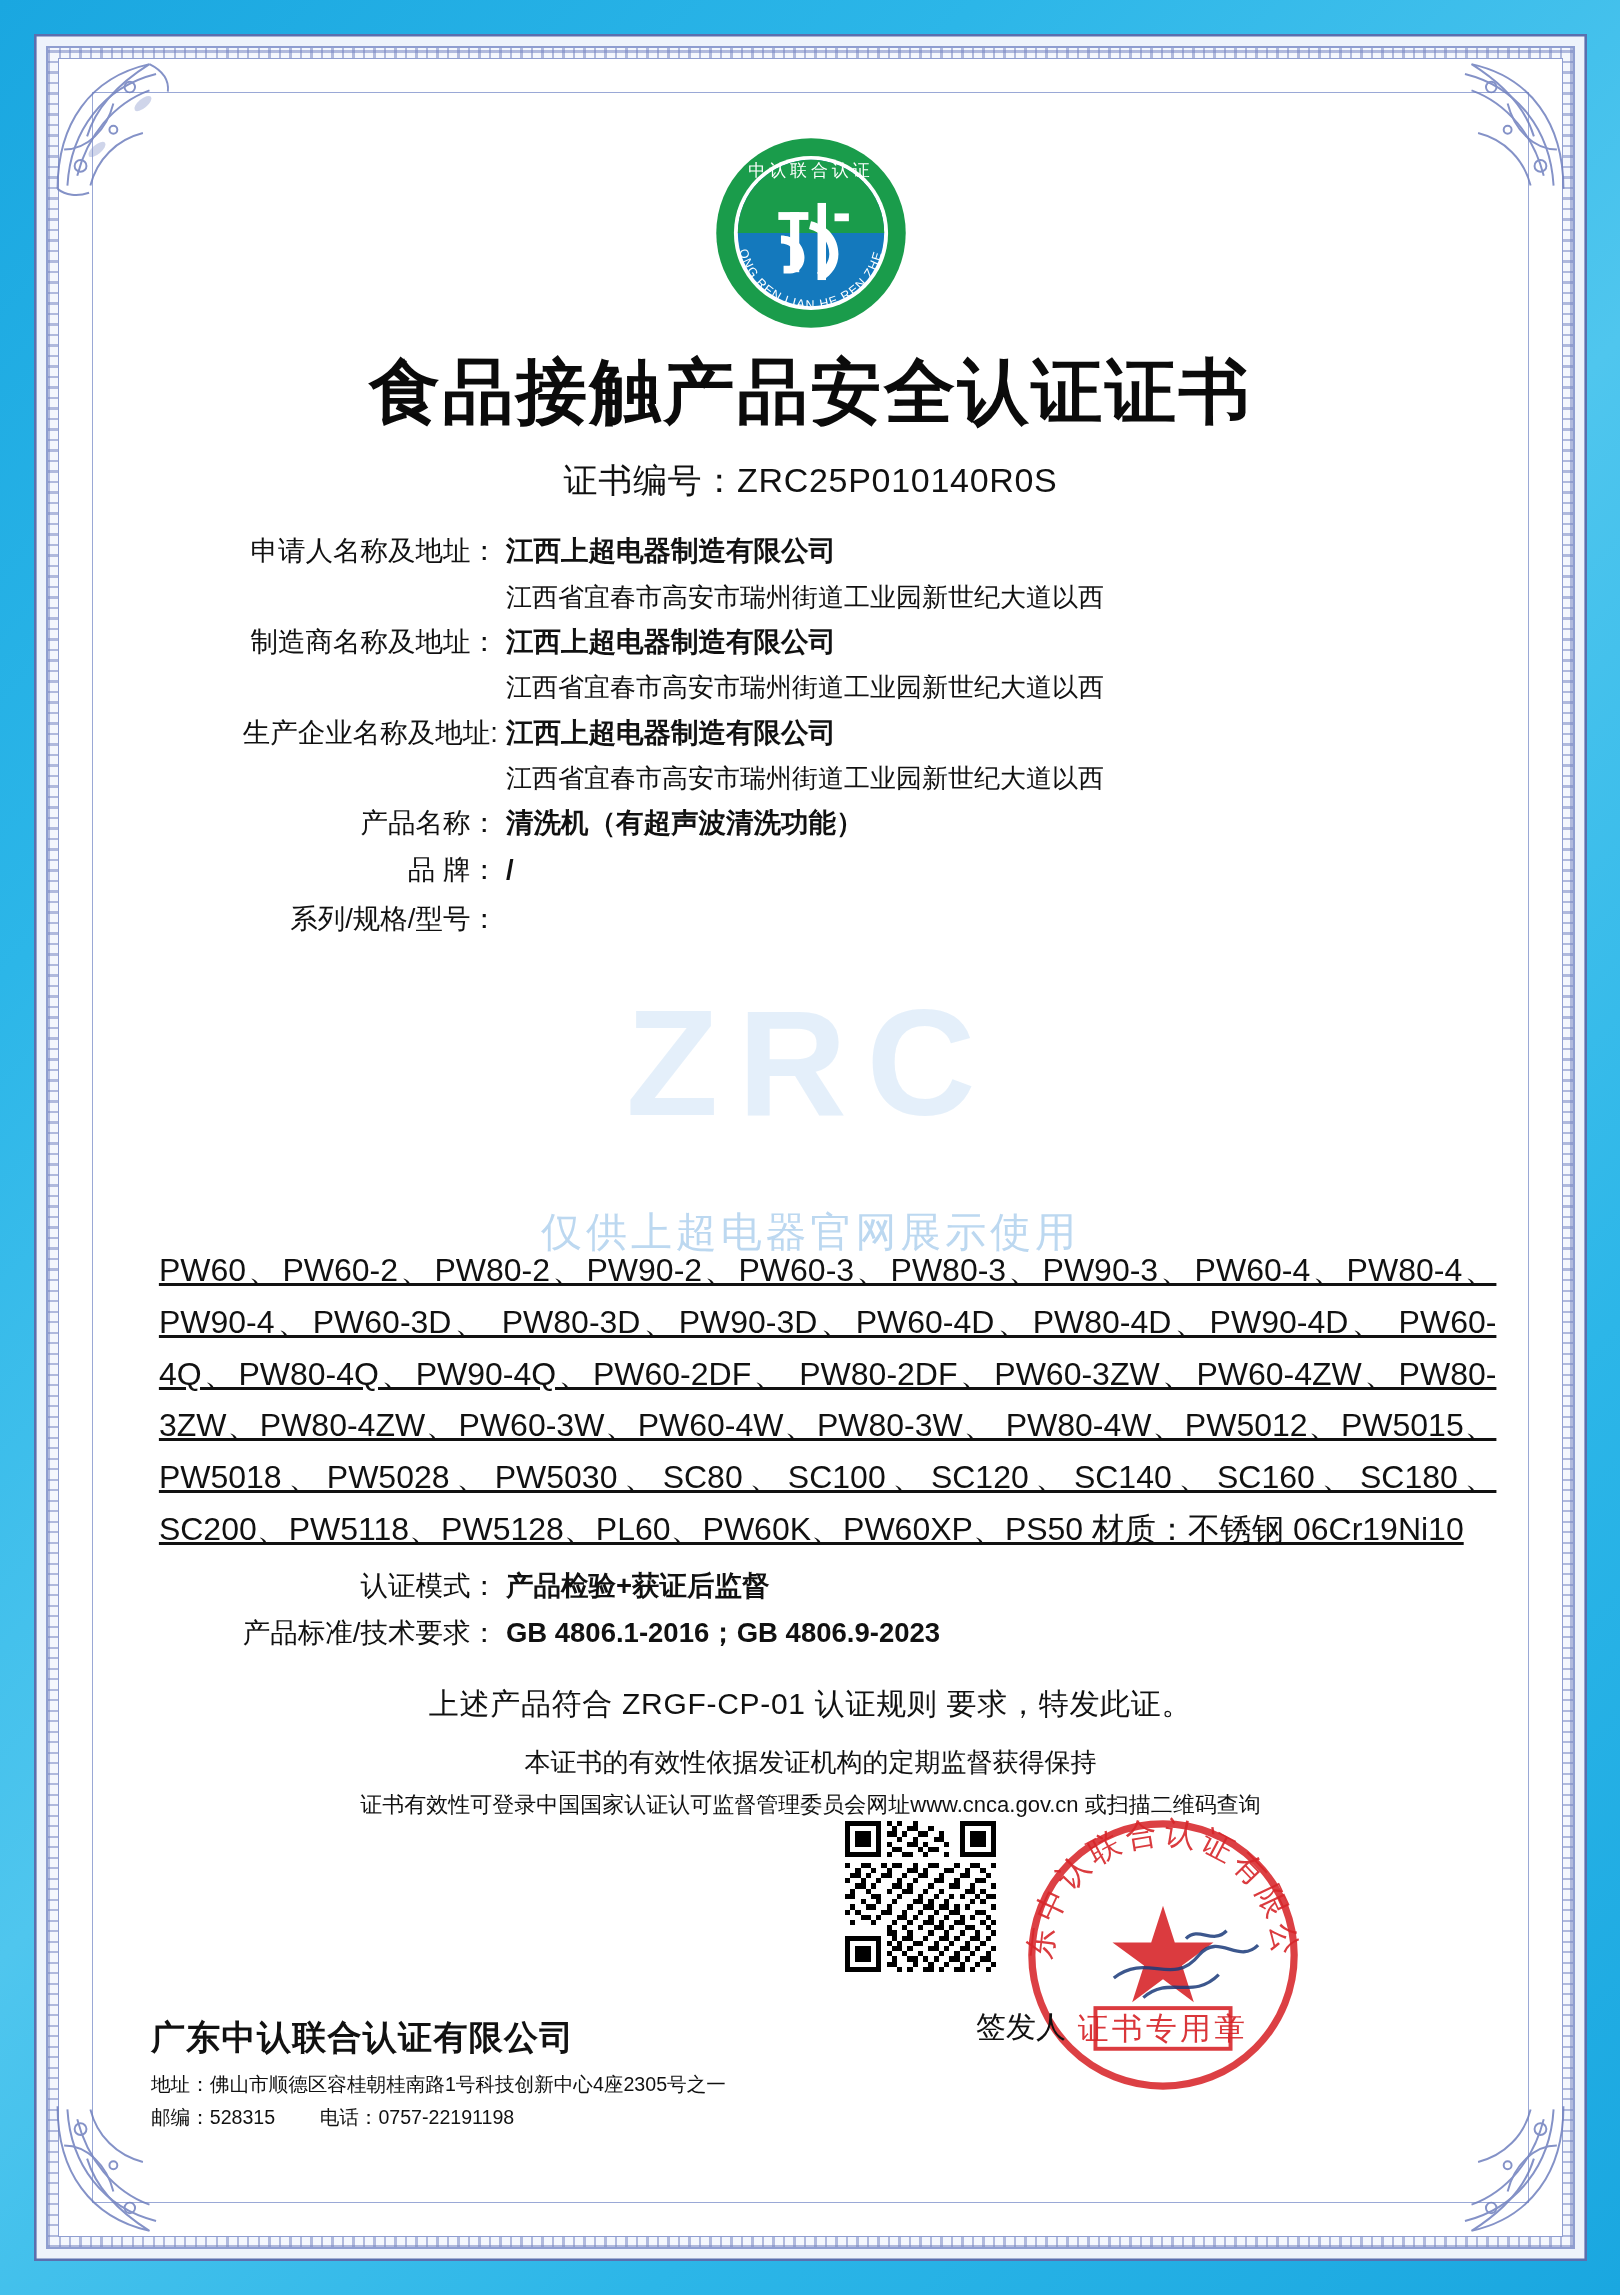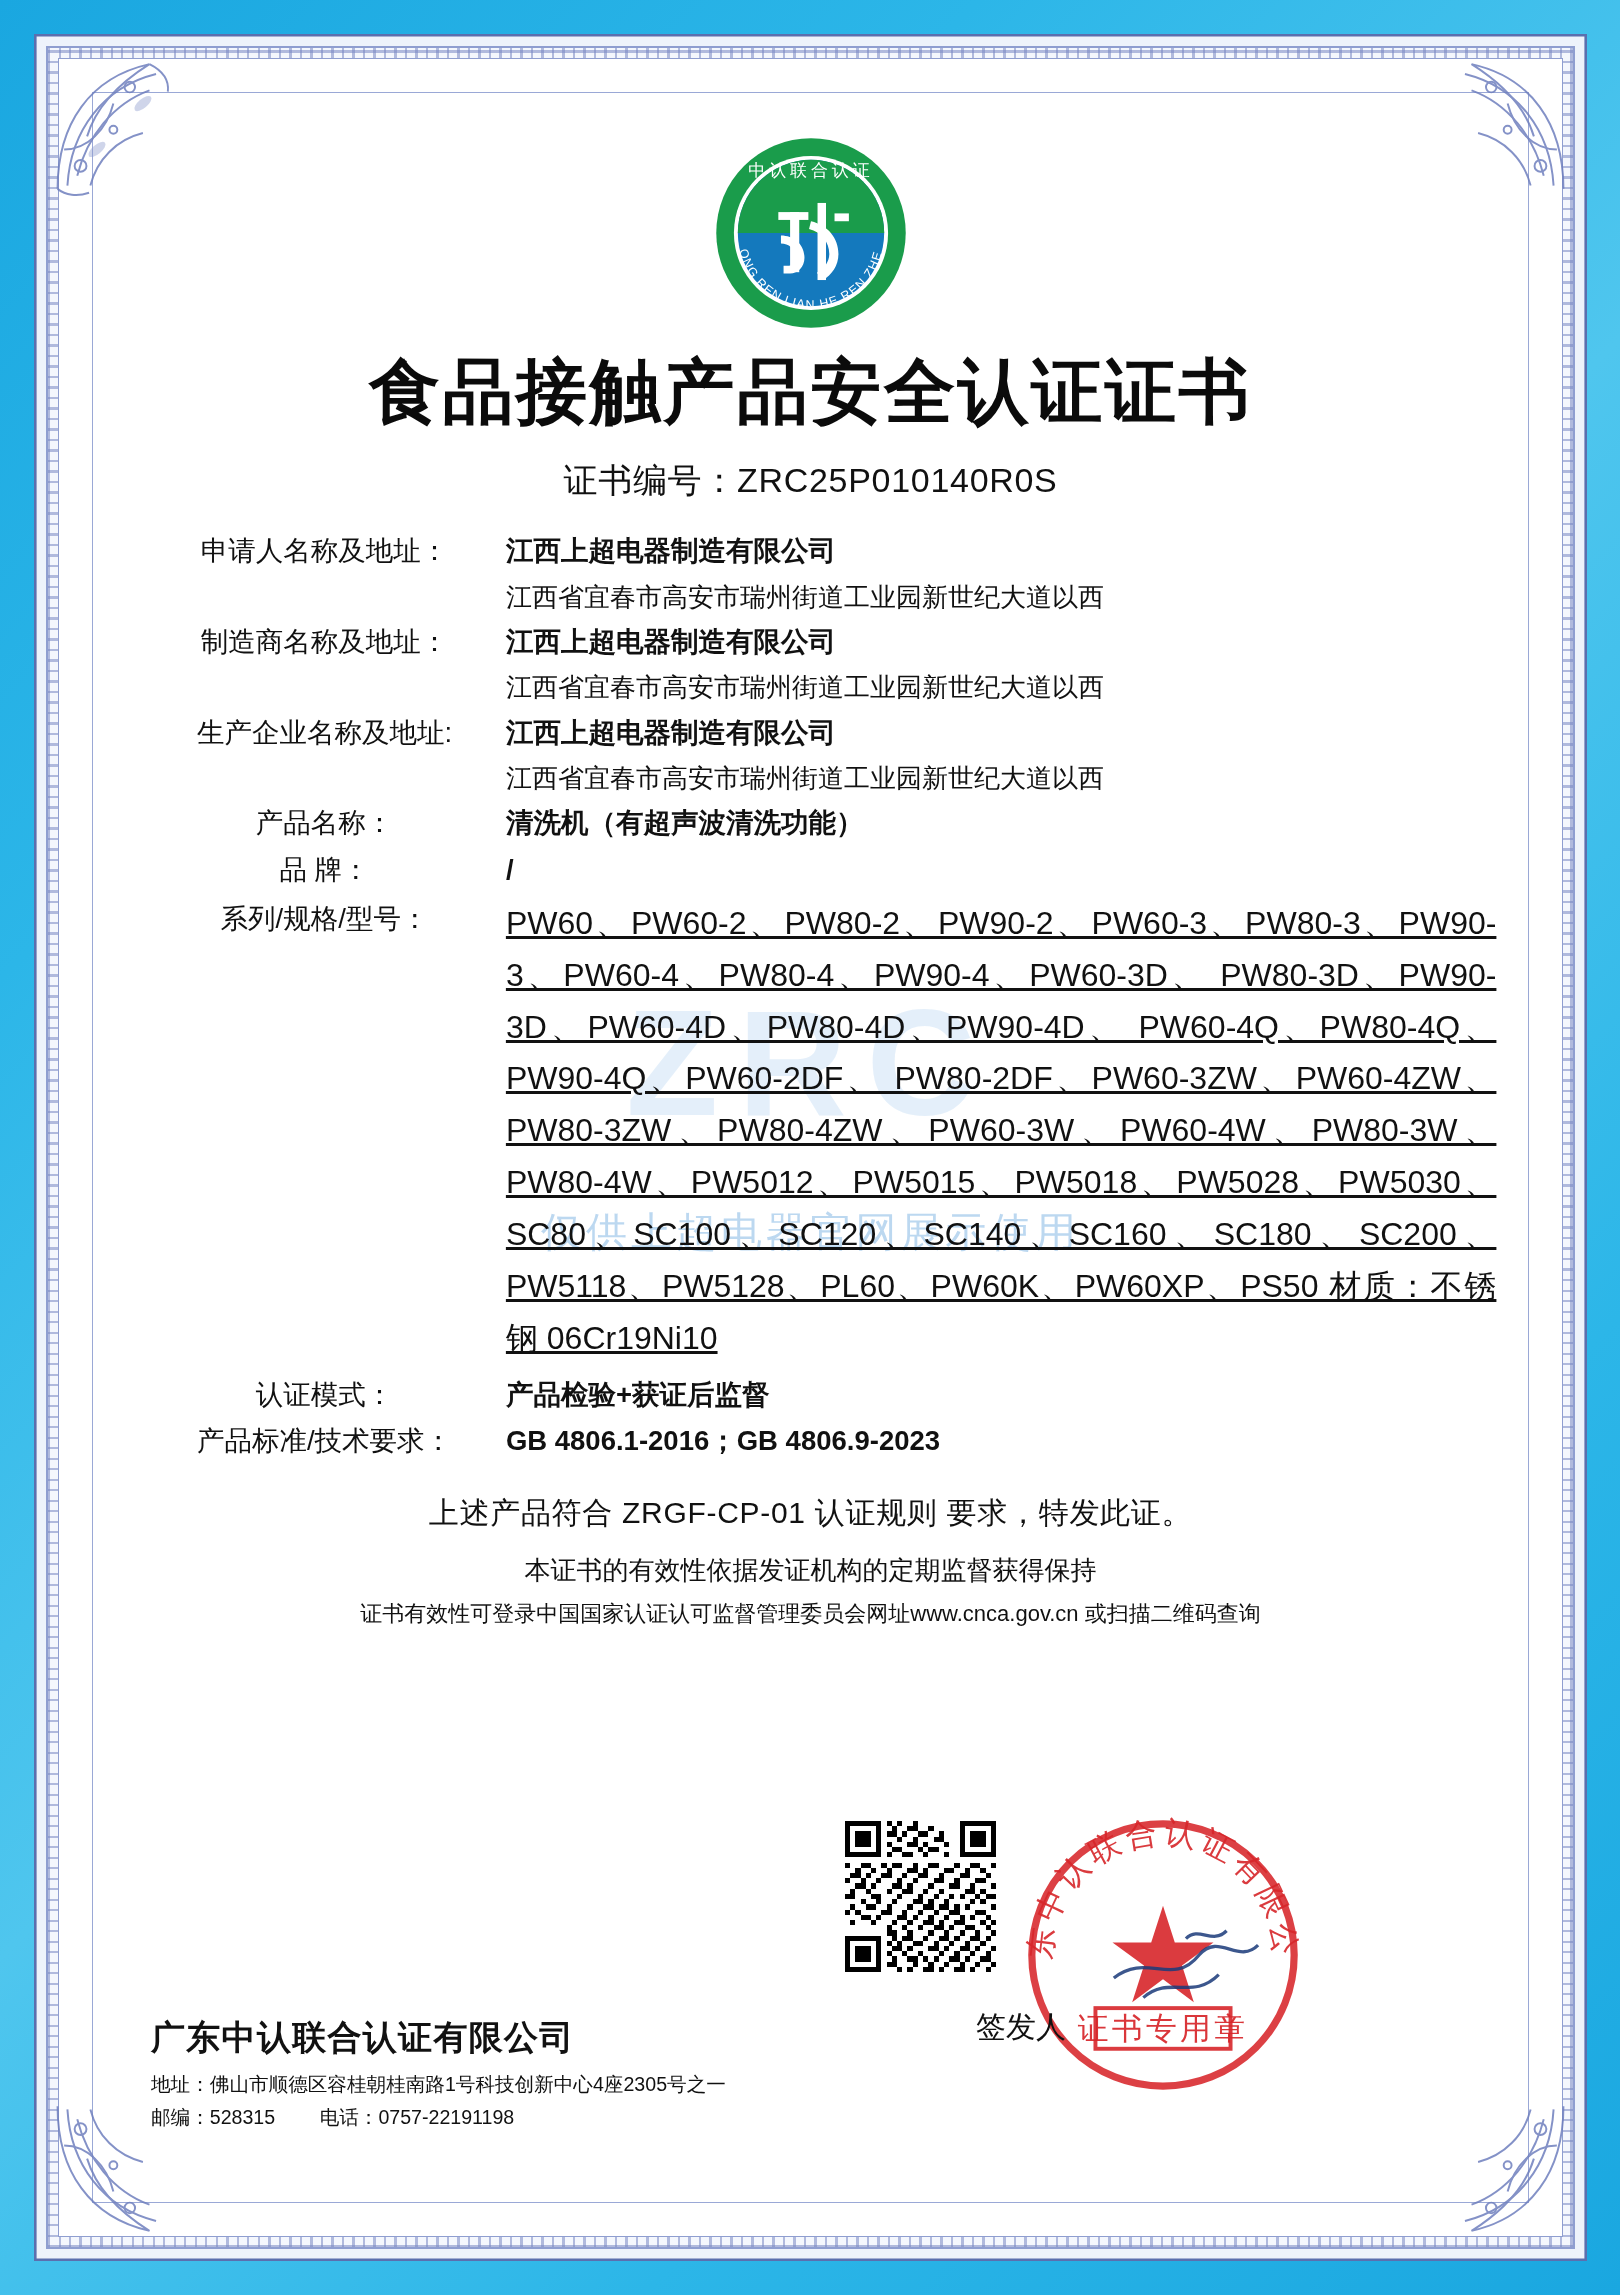--- a/index.html
+++ b/index.html
@@ -141,21 +141,21 @@
     padding-right: 19.6px;
   }
   .row {
     display: flex;
     align-items: flex-start;
     margin-bottom: 3.9px;
   }
   .lbl {
     width: 347px;
     flex: 0 0 347px;
-    text-align: center;
+    text-align: right;
     font-size: 27.5px;
     color: #111;
     line-height: 1.55;
     white-space: nowrap;
   }
   .val {
     flex: 1;
     font-size: 27.5px;
     color: #111;
     line-height: 1.55;
@@ -388,21 +388,21 @@
       <div class="row">
         <div class="lbl">产品名称：</div>
         <div class="val indent">清洗机（有超声波清洗功能）</div>
       </div>
 
       <div class="row">
         <div class="lbl">品 牌：</div>
         <div class="val indent">/</div>
       </div>
 
-      <div class="row" style="margin-top:6.5px;">
+      <div class="row" style="margin-top:6.5px;flex-direction:column;">
         <div class="lbl">系列/规格/型号：</div>
         <div class="models">PW60、PW60-2、PW80-2、PW90-2、PW60-3、PW80-3、PW90-3、PW60-4、PW80-4、PW90-4、PW60-3D、 PW80-3D、PW90-3D、PW60-4D、PW80-4D、PW90-4D、 PW60-4Q、PW80-4Q、PW90-4Q、PW60-2DF、 PW80-2DF、PW60-3ZW、PW60-4ZW、PW80-3ZW、PW80-4ZW、PW60-3W、PW60-4W、PW80-3W、 PW80-4W、PW5012、PW5015、PW5018、PW5028、PW5030、SC80、SC100、SC120、SC140、SC160、SC180、SC200、PW5118、PW5128、PL60、PW60K、PW60XP、PS50  材质：不锈钢 06Cr19Ni10</div>
       </div>
 
       <div class="row" style="margin-top:9.2px;">
         <div class="lbl">认证模式：</div>
         <div class="val indent">产品检验+获证后监督</div>
       </div>
 
       <div class="row">

